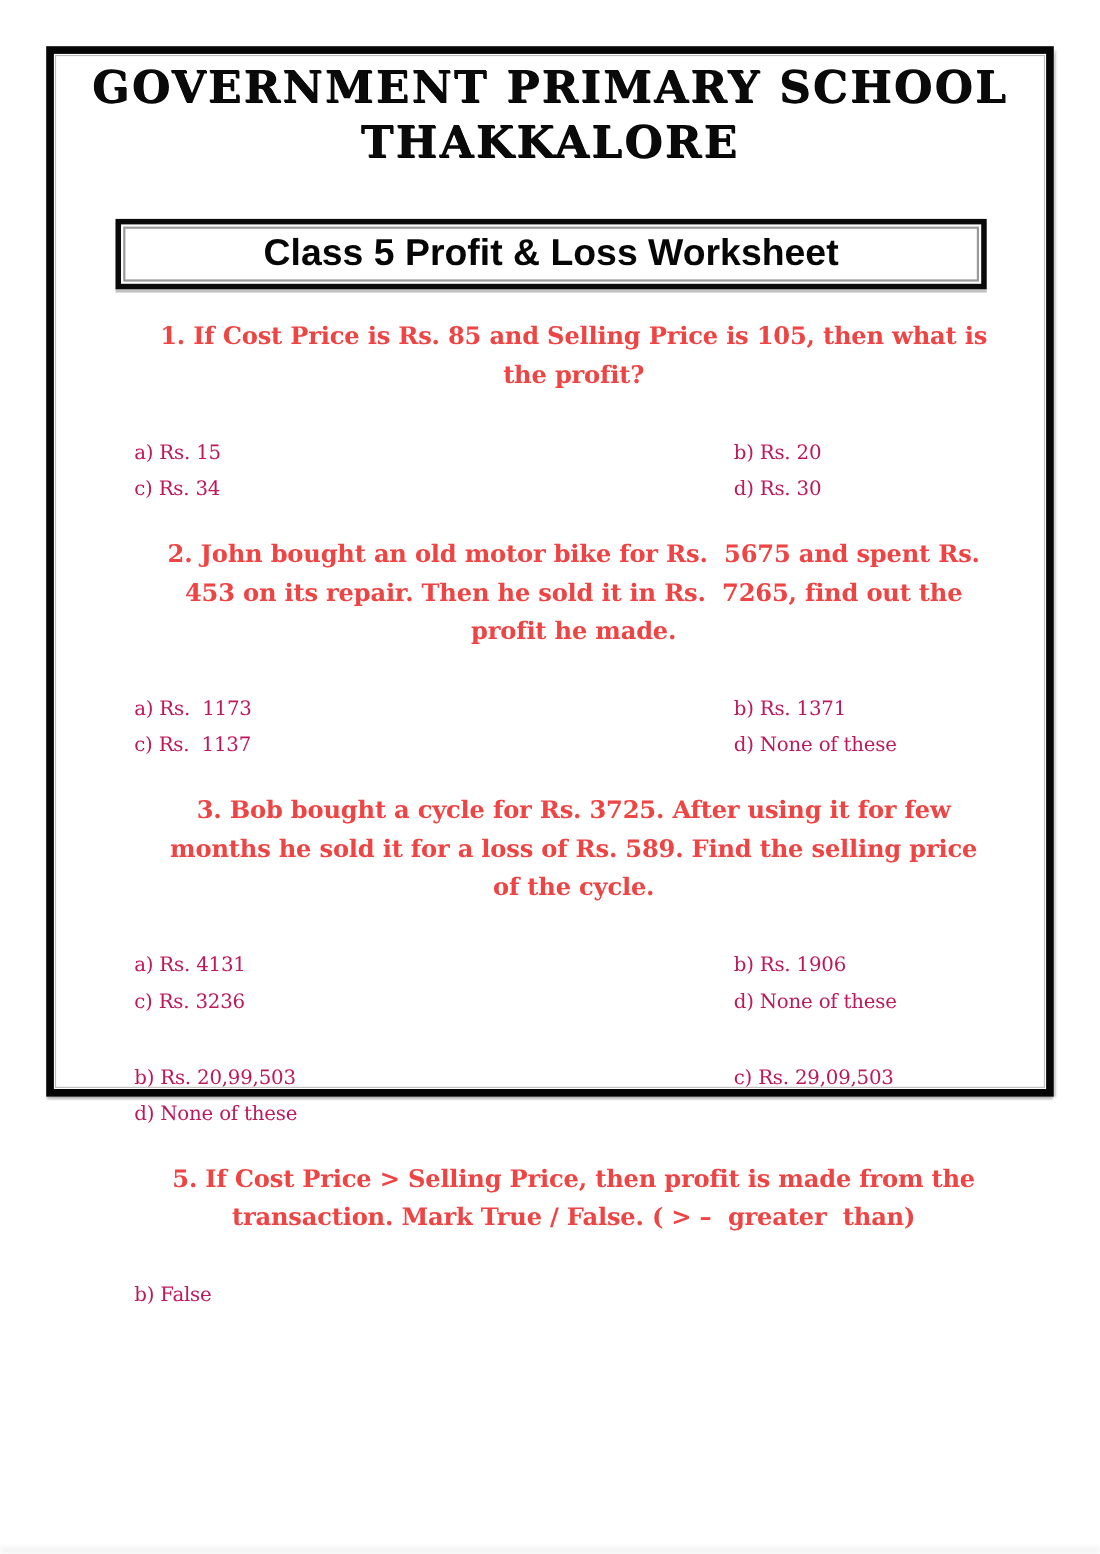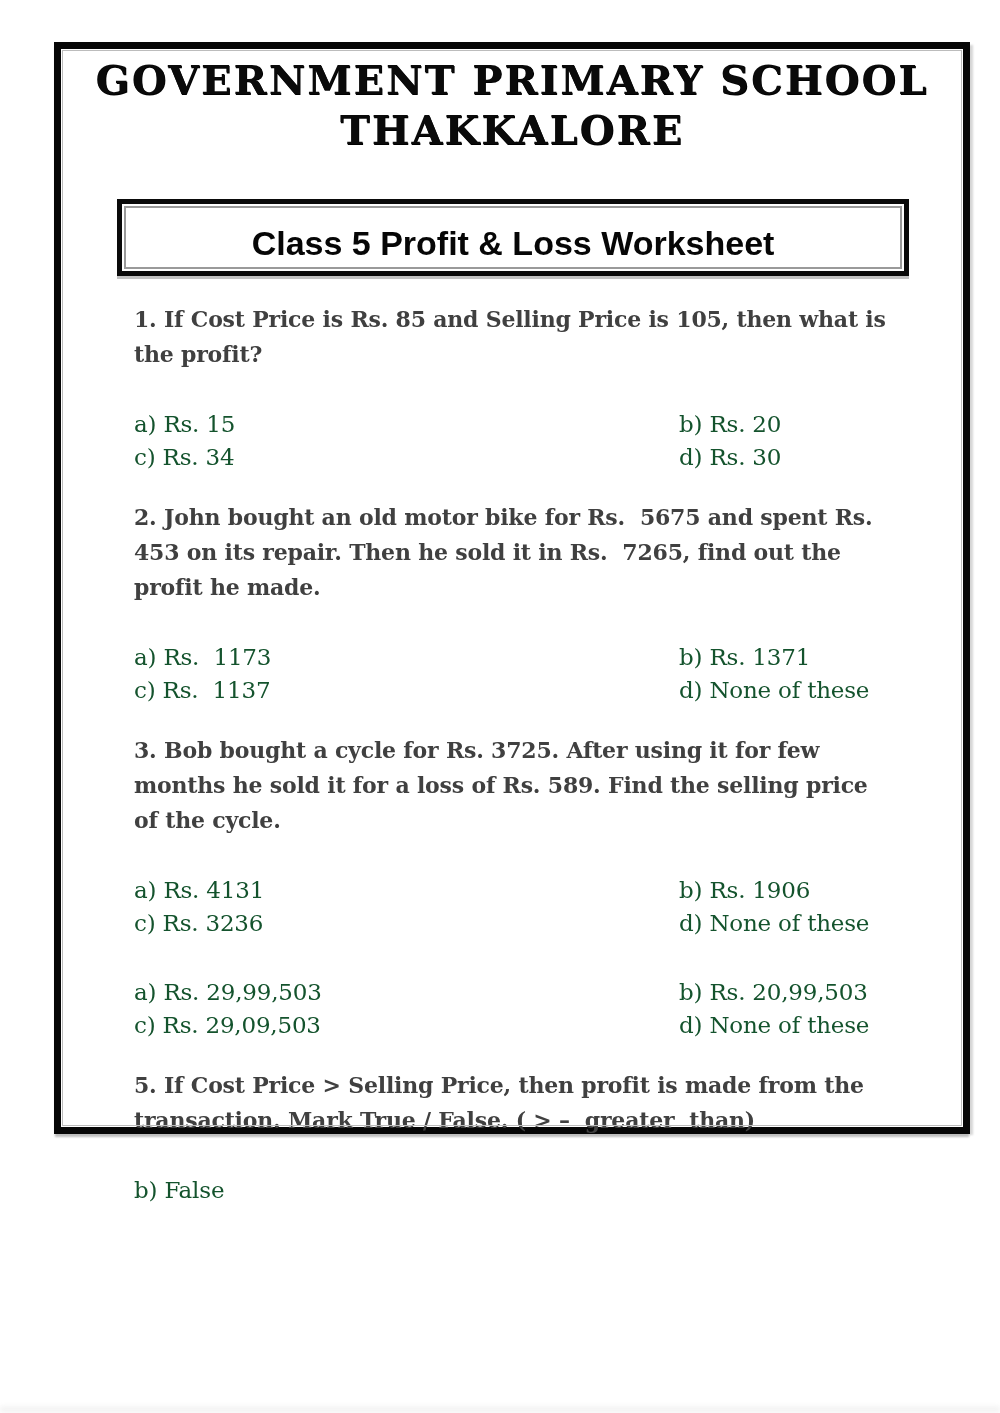--- a/index.html
+++ b/index.html
@@ -10,24 +10,24 @@
     width: 1000px;
     height: 1413px;
     background: #ffffff;
     font-family: "DejaVu Serif", serif;
     color: #0d0d0d;
     overflow: hidden;
   }
 
   .page {
     position: absolute;
-    left: 54px;
+    left: 42px;
     top: 42px;
     width: 916px;
-    height: 1092px;
+    height: 955px;
     background: #ffffff;
     border: 7px solid #060606;
     box-shadow: 0 4px 2px -1px #bdbdbd, 4px 2px 2px -1px #d7d7d7;
   }
   .page::after {
     content: "";
     position: absolute;
     inset: 1px;
     border: 1px solid #bcbcbc;
     pointer-events: none;
@@ -49,21 +49,21 @@
   .title-box {
     margin: 44px 54px 0 56px;
     border: 5px solid #0a0a0a;
     padding: 2px;
     background: #ffffff;
     box-shadow: 0 3px 0 #c2c2c2;
   }
   .title-box-inner {
     border: 2px solid #9a9a9a;
     text-align: center;
-    padding: 14px 0 3px 0;
+    padding: 1px 0 3px 0;
   }
   .worksheet-title {
     margin: 0;
     font-family: "Liberation Sans", sans-serif;
     font-weight: bold;
     font-size: 34px;
     line-height: 42px;
     color: #060606;
   }
 
@@ -71,34 +71,35 @@
     margin: 26px 30px 0 73px;
   }
   .question-block { margin-bottom: 26px; }
   .question-text {
     margin: 0;
     font-size: 22px;
     font-weight: bold;
     line-height: 35px;
     letter-spacing: -0.2px;
     white-space: pre-wrap;
-    color: #404040;
+    color: #ef4444;
+    text-align: center;
   }
   .options {
     display: grid;
     grid-template-columns: 545px 1fr;
     margin-top: 36px;
   }
   .option {
-    font-size: 23px;
+    font-size: 18px;
     font-weight: normal;
     line-height: 33px;
     letter-spacing: -0.2px;
     white-space: pre-wrap;
-    color: #14532d;
+    color: #be185d;
   }
 
   .bottom-hint {
     position: absolute;
     left: 0;
     bottom: 0;
     width: 100%;
     height: 7px;
     background: #f4f4f4;
     filter: blur(2px);
@@ -149,21 +150,20 @@
     <div class="options">
             <span class="option">a) Rs. 4131</span>
             <span class="option">b) Rs. 1906</span>
             <span class="option">c) Rs. 3236</span>
             <span class="option">d) None of these</span>
           </div>
   </div>
 
   <div class="question-block">
     <div class="options">
-            <span class="option">a) Rs. 29,99,503</span>
             <span class="option">b) Rs. 20,99,503</span>
             <span class="option">c) Rs. 29,09,503</span>
             <span class="option">d) None of these</span>
           </div>
   </div>
 
   <div class="question-block">
     <p class="question-text">5. If Cost Price &gt; Selling Price, then profit is made from the
 transaction. Mark True / False. ( &gt; –  greater  than)</p>
     <div class="options">

